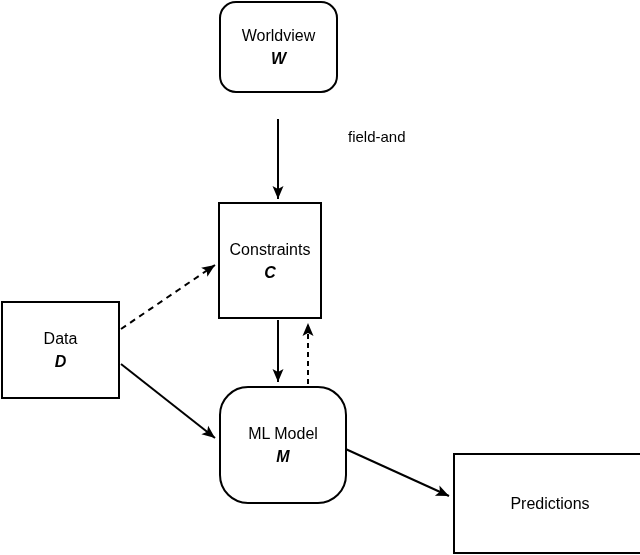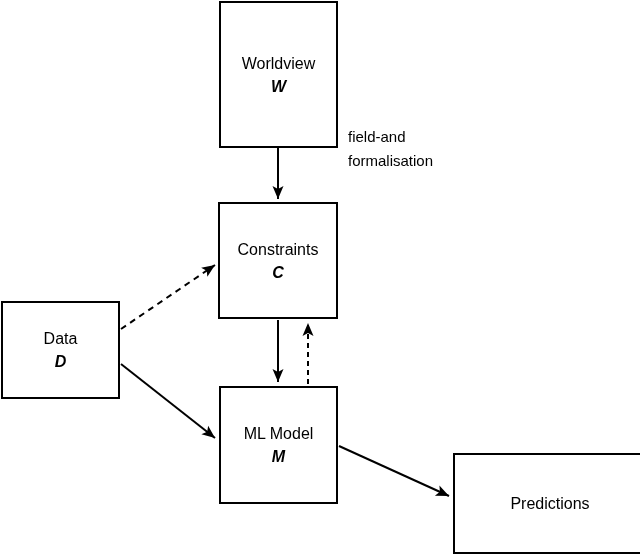--- a/index.html
+++ b/index.html
@@ -33,24 +33,24 @@
     align-items: center;
     justify-content: center;
     text-align: center;
     font-size: 16px;
     line-height: 23px;
   }
   .node .symbol {
     font-weight: bold;
     font-style: italic;
   }
-  #node-worldview   { left: 219px; top: 1px;   width: 119px; height: 147px; }
-  #node-constraints { left: 218px; top: 202px; width: 120px; height: 117px; }
+  #node-worldview   { left: 219px; top: 1px;   width: 119px; height: 92px; border-radius: 17px; }
+  #node-constraints { left: 218px; top: 202px; width: 104px; height: 117px; }
   #node-data        { left: 1px;   top: 301px; width: 119px; height: 98px; }
-  #node-ml-model    { left: 219px; top: 386px; width: 119px; height: 118px; }
+  #node-ml-model    { left: 219px; top: 386px; width: 128px; height: 118px; border-radius: 29px; }
   #node-predictions { left: 453px; top: 453px; width: 194px; height: 101px; }
   #edge-label {
     position: absolute;
     left: 303px;
     top: 125px;
     width: 160px;
     font-size: 15px;
     line-height: 24px;
     text-align: left;
     white-space: nowrap;
@@ -101,16 +101,15 @@
     <span class="label">ML Model</span>
     <span class="symbol">M</span>
   </div>
 
   <div class="node" id="node-predictions">
     <span class="label">Predictions</span>
   </div>
 
   <div id="edge-label">
     <span>field-and</span>
-    <span>formalisation</span>
   </div>
 
 </div>
 
 </body></html>

